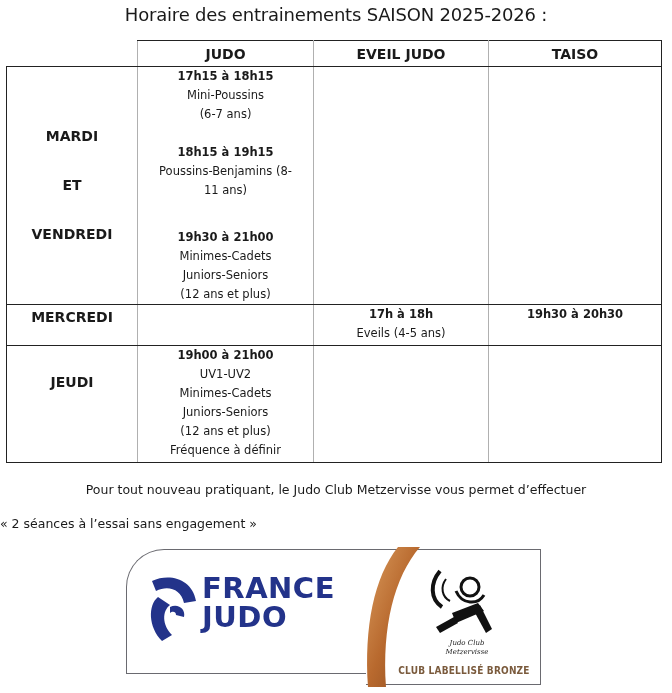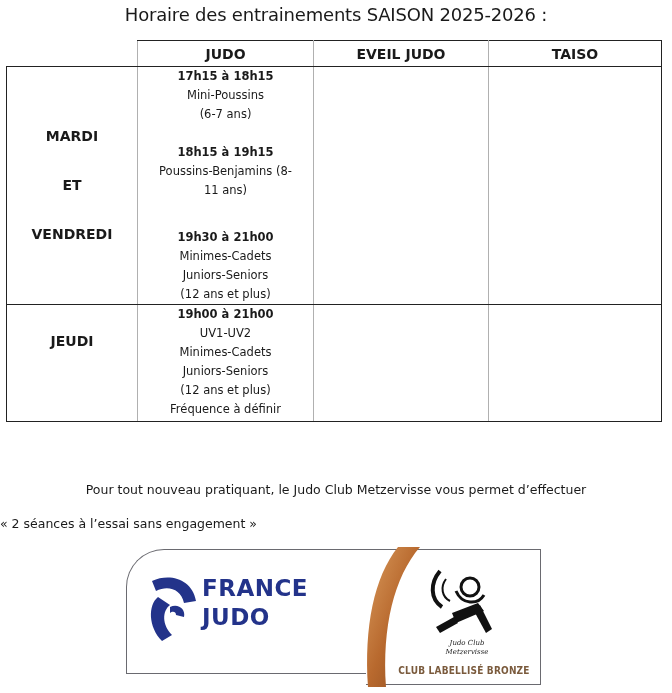--- a/index.html
+++ b/index.html
@@ -28,21 +28,21 @@
   .top { vertical-align:top !important; }
   .note1 { position:absolute; left:0; top:482px; width:672px; text-align:center; font-size:12.5px; }
   .note2 { position:absolute; left:0; top:516px; width:672px; font-size:12.5px; }
   .logo-box { position:absolute; left:126px; top:549px; width:416px; height:136px; }
   .logo-left { position:absolute; left:0; top:0; width:260px; height:123px;
                border:1.5px solid #6a6a70; border-right:none; border-radius:38px 0 0 0;
                background:#fff; }
   .logo-right { position:absolute; left:240px; top:0; width:174px; height:134px;
                 border:1.5px solid #6a6a70; border-left:none; background:#fff; }
   .fj-text { position:absolute; left:76px; top:25px; font-family:"DejaVu Sans", sans-serif;
-             font-weight:bold; color:#23338a; font-size:23px; line-height:29px; letter-spacing:0.5px; }
+             font-weight:bold; color:#23338a; font-size:29px; line-height:29px; letter-spacing:0.5px; }
   .bronze-label { position:absolute; left:268px; top:116px; width:140px; text-align:center;
                   font-size:10px; font-weight:bold; color:#7a5a3c; letter-spacing:0.2px;
                   font-family:"DejaVu Sans Condensed","DejaVu Sans", sans-serif; }
   .club-name { position:absolute; left:296px; top:90px; width:90px; text-align:center;
                font-family:"DejaVu Serif", serif; font-style:italic; font-size:7px; line-height:9px; color:#222; }
 </style>
 </head>
 <body>
 
 <div class="title">Horaire des entrainements SAISON 2025-2026 :</div>
@@ -83,20 +83,31 @@
         <div class="t">19h30 à 21h00</div>
         <div>Minimes-Cadets</div>
         <div>Juniors-Seniors</div>
         <div>(12 ans et plus)</div>
       </div>
     </td>
     <td></td>
     <td class="last"></td>
   </tr>
 
+  <tr class="r2" style="height:41px">
+    <td class="day top" style="padding-top:4px">MERCREDI</td>
+    <td></td>
+    <td class="cell top">
+      <div class="t" style="font-weight:bold">17h à 18h</div>
+      <div>Eveils (4-5 ans)</div>
+    </td>
+    <td class="cell top last">
+      <div class="t">19h30 à 20h30</div>
+    </td>
+  </tr>
 
   <tr class="r3" style="height:117px">
     <td class="day top" style="padding-top:28px">JEUDI</td>
     <td class="cell top">
       <div class="t">19h00 à 21h00</div>
       <div>UV1-UV2</div>
       <div>Minimes-Cadets</div>
       <div>Juniors-Seniors</div>
       <div>(12 ans et plus)</div>
       <div>Fréquence à définir</div>

